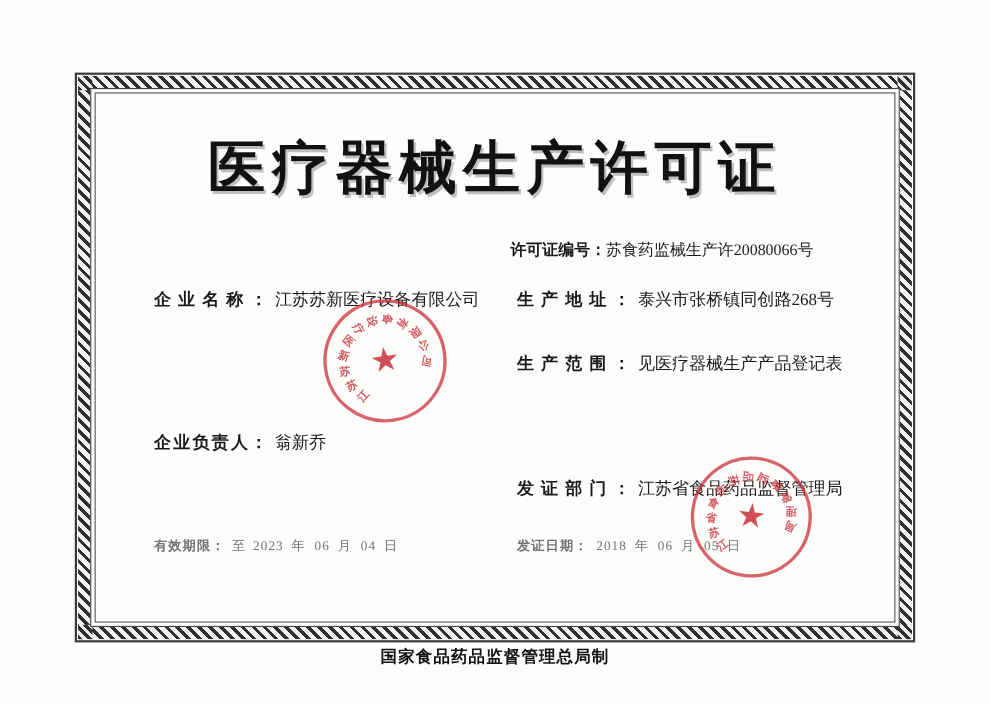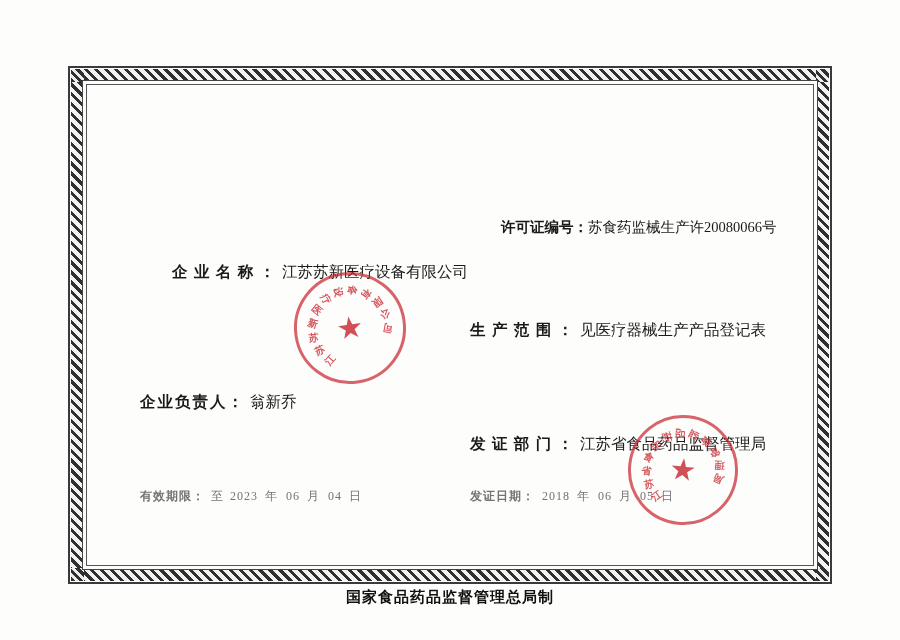--- a/index.html
+++ b/index.html
@@ -107,30 +107,30 @@
   .field .value {
     display: inline-block;
     margin-left: 6px;
     font-weight: normal;
   }
   .label-w7 { width: 104px; text-align: justify; text-align-last: justify; }
   .label-w6 { width: 104px; text-align: justify; text-align-last: justify; }
 
   .cert-no {
     position: absolute;
-    left: 501px;
+    left: 464px;
     top: 218px;
     font-size: 14.5px;
     color: #1a1a1a;
     white-space: nowrap;
   }
   .cert-no .label { font-weight: bold; }
 
   
-  .f-company   { left: 140px; top: 262px; margin-left: 32px; }
+  .f-company   { left: 140px; top: 262px; }
   .f-legal     { left: 140px; top: 320px; }
   .f-principal { left: 140px; top: 392px; }
   .f-address   { left: 140px; top: 434px; }
 
   
   .f-prodaddr  { left: 470px; top: 262px; }
   .f-scope     { left: 470px; top: 320px; }
   .f-issuer    { left: 470px; top: 434px; }
 
   
@@ -214,35 +214,39 @@
 
   <div class="border-outer"></div>
   <div class="border-pattern"></div>
   <div class="corner tl"></div>
   <div class="corner tr"></div>
   <div class="corner bl"></div>
   <div class="corner br"></div>
   <div class="border-pattern-inner"></div>
   <div class="border-inner-line"></div>
 
+  <div class="title">医疗器械生产许可证</div>
 
   <div class="cert-no">
     <span class="label">许可证编号：</span><span class="value">苏食药监械生产许20080066号</span>
   </div>
 
   <div class="field f-company">
     <span class="label label-w7">企业名称：</span><span class="value">江苏苏新医疗设备有限公司</span>
   </div>
 
 
   <div class="field f-principal">
     <span class="label label-w7">企业负责人：</span><span class="value">翁新乔</span>
   </div>
 
 
+  <div class="field f-prodaddr">
+    <span class="label label-w6">生产地址：</span><span class="value">泰兴市张桥镇同创路268号</span>
+  </div>
 
   <div class="field f-issuer">
     <span class="label label-w6">发证部门：</span><span class="value">江苏省食品药品监督管理局</span>
   </div>
 
   <div class="field f-scope">
     <span class="label label-w6">生产范围：</span><span class="value">见医疗器械生产产品登记表</span>
   </div>
 
   <div class="date-row d-valid">

